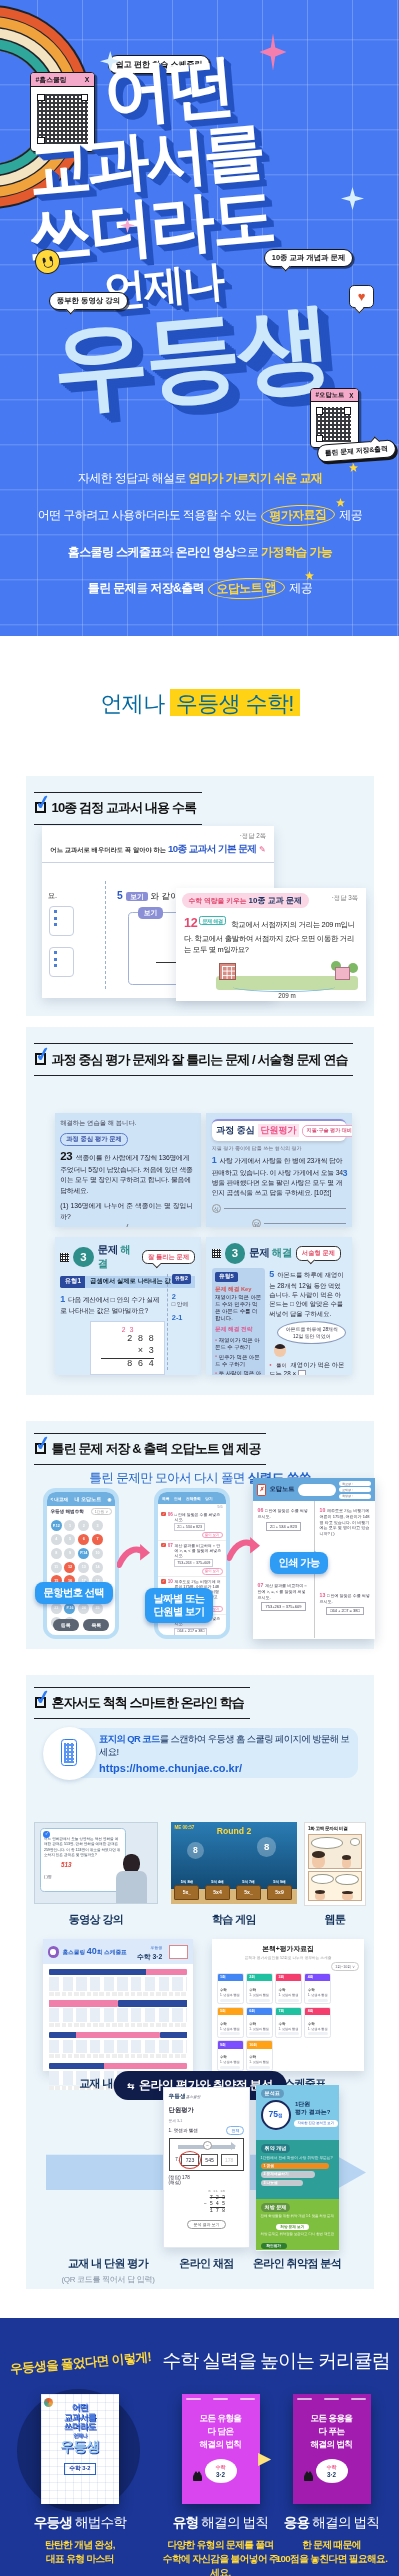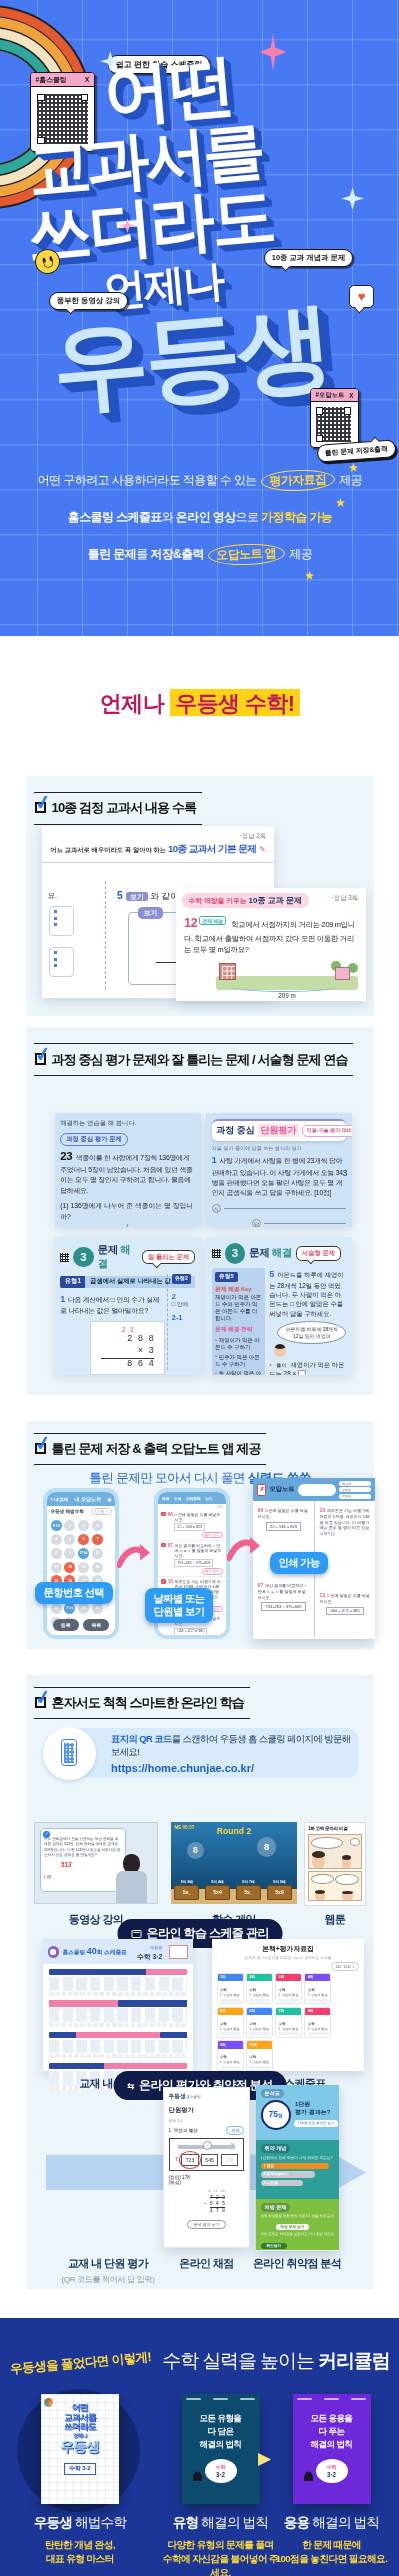--- a/index.html
+++ b/index.html
@@ -67,21 +67,21 @@
 .sg-wb{color:#fff;font-weight:800}
 .sg-y{color:#ffd83b;font-weight:800}
 .sg-yo{color:#ffd83b;font-weight:800;display:inline-block;border:1.4px solid #ffd83b;border-radius:50%;
  padding:1.1px 7.4px;margin:0 1.7px;transform:rotate(-2deg)}
 .stardood{position:absolute;width:9px;height:9px;background:#ffd83b;
  clip-path:polygon(50% 0,63% 35%,100% 38%,72% 60%,82% 100%,50% 76%,18% 100%,28% 60%,0 38%,37% 35%)}
 
 
 .intro{height:140px;background:#fff;text-align:center;padding-top:46px}
 .intro .i1{font-size:19px;color:#17181d;font-weight:500;letter-spacing:-0.6px}
-.intro .i2{font-size:22px;color:#be185d;font-weight:700;margin-top:6.8px;letter-spacing:-0.6px}
+.intro .i2{font-size:22px;color:#0369a1;font-weight:400;margin-top:6.8px;letter-spacing:-0.6px}
 .intro .mark{background:#ffd215;padding:1.7px 5.7px 0.6px}
 
 
 .card{position:relative;margin:0 26px;background:#ecf5fa}
 .sec-head{position:absolute;left:8px;display:inline-block;border-top:1.4px solid #20222a;border-bottom:1.4px solid #20222a;
  padding:6.3px 5.7px 6.3px 1.1px;font-size:13px;font-weight:800;color:#111;letter-spacing:-0.9px;white-space:nowrap}
 .cbx{display:inline-block;width:11.4px;height:11.4px;border:2px solid #111;position:relative;margin-right:5.1px;top:1.1px}
 .cbx .chk{position:absolute;left:-2.3px;top:-12.6px;color:#2e7cf6;font-size:19.4px;font-weight:900;transform:rotate(-10deg)}
 .mock{position:absolute;background:#fff;box-shadow:0 4.6px 11.4px rgba(20,40,80,.15)}
 .ref{position:absolute;right:8px;top:5.7px;font-size:6.3px;color:#777}
@@ -236,21 +236,21 @@
 .sh-box{border:0.6px solid #aab;width:fit-content;padding:0.6px 3.4px;margin:2.3px auto;font-size:4px}
 
 
 .card4{height:614px}
 .qrinfo{position:absolute;left:17px;top:53px;width:315px;height:50px;background:#d7ebfb;border-radius:26px 11.4px 11.4px 26px;
  display:flex;align-items:center}
 .phcirc{width:53px;height:53px;background:#fff;border-radius:50%;flex:none;position:relative;box-shadow:0 1.7px 4.6px rgba(30,80,140,.18)}
 .phoneic{position:absolute;left:18px;top:12.6px;width:16px;height:27px;border:1.7px solid #2e7cf6;border-radius:3.4px}
 .phoneic::before{content:"";position:absolute;inset:2.3px;background:repeating-linear-gradient(0deg,#2e7cf6 0 1.7px,transparent 1.7px 3.4px),
  repeating-linear-gradient(90deg,#2e7cf6 0 1.7px,#fff 1.7px 3.4px);opacity:.8}
-.qrinfo .txt{padding-left:15px}
+.qrinfo .txt{padding-left:3px}
 .qrinfo .t1{font-size:9.4px;color:#17305e;letter-spacing:-0.6px}
 .qrinfo .t1 b{color:#1d5ed6;font-weight:800}
 .qrinfo .t2{font-size:11px;font-weight:800;color:#1d5ed6;margin-top:3.4px}
 .pill-badge{position:absolute;left:50%;transform:translateX(-50%);background:#101c4a;color:#fff;border-radius:15px;
  padding:5.7px 13.7px;font-size:12px;font-weight:800;letter-spacing:-0.6px;white-space:nowrap;display:flex;gap:5.1px;align-items:center}
 .pb1{top:112px}.pb2{top:244px}.pb3{top:396px}
 .icbox{display:inline-block;width:10.3px;height:8px;border:1.1px solid #fff;border-radius:1.1px;position:relative}
 .icbox.cal::before{content:"";position:absolute;left:1.1px;top:1.1px;right:1.1px;height:1.7px;background:#fff}
 .icbox.lap::after{content:"";position:absolute;left:-2.3px;bottom:-2.3px;width:12.6px;height:1.4px;background:#fff}
 .icpeople{font-size:8.6px;font-weight:700}
@@ -369,21 +369,21 @@
 .an3 .b1{background:#fff;color:#4f8f1f;border-radius:5.1px;font-size:3.7px;font-weight:700;width:fit-content;padding:1.1px 4.6px;margin-left:15px}
 .an3 .b2{background:#2e7d32;color:#fff;border-radius:5.1px;font-size:3.7px;font-weight:700;width:fit-content;padding:1.1px 5.7px;margin:2.3px auto 0}
 .lab3{top:581px}
 .lab3 .sub{display:block;font-size:8px;color:#8a97a8;font-weight:400;margin-top:2.3px;letter-spacing:-0.3px}
 
 
 .footer{height:259px;background:#1b3696;position:relative;overflow:hidden}
 .f-headrow{position:absolute;top:30px;left:0;right:0;text-align:center;white-space:nowrap}
 .f-script{display:inline-block;color:#ffd83b;font-size:12.6px;font-weight:800;transform:rotate(-5deg);margin-right:8px;letter-spacing:-0.6px}
 .f-title{display:inline-block;color:#fff;font-size:19px;font-weight:500;letter-spacing:-1.1px}
-.f-title b{font-weight:700}
+.f-title b{font-weight:400}
 .f-col{position:absolute;width:121px;text-align:center}
 .fc1{left:19.4px}.fc2{left:160px}.fc3{left:271px}
 .f-col .cvwrap{height:114px;position:relative;margin-top:74px}
 .circlebg{position:absolute;left:-2.3px;top:-3.4px;width:123px;height:123px;border-radius:50%;background:#142871}
 .bk{position:absolute;left:50%;transform:translateX(-50%);top:2.3px;width:78px;height:110px;box-shadow:0 5.7px 12.6px rgba(0,0,0,.35)}
 .bk1{background:#fff;background-image:linear-gradient(rgba(90,130,220,.12) 0.6px,transparent 0.6px),
  linear-gradient(90deg,rgba(90,130,220,.12) 0.6px,transparent 0.6px);background-size:8px 8px;padding-top:9px}
 .bk1 .m3d{color:#4a7ce0;font-weight:800;font-size:8.6px;line-height:1.1;letter-spacing:-0.6px;text-shadow:0.9px 0.9px 0 #1d3fa6}
 .bk1 .m3s{font-size:5.1px;margin-top:1.1px}
 .bk1 .mdl{color:#9ecdf2;font-size:13.7px;font-weight:800;letter-spacing:-0.6px;text-shadow:0.9px 0.9px 0 #1d3fa6}
@@ -393,21 +393,21 @@
 .bk23 .cols{display:flex;justify-content:space-between;padding:3.4px 4.6px 0}
 .bk23 .cols i{display:block;width:15px;height:2.9px;background:rgba(255,255,255,.65);border-radius:1.1px}
 .bk23 .hand{margin-top:11.4px;color:#fff;font-size:8.6px;line-height:1.5;letter-spacing:-0.6px;font-weight:600}
 .bk23 .ovalw{position:relative;width:32px;height:24px;background:#fff;border-radius:50%;margin:8px auto 0;
  display:flex;flex-direction:column;align-items:center;justify-content:center}
 .bk23 .ovalw .s{font-size:5.1px;font-weight:800;color:#f0558a}
 .bk23 .ovalw .g{font-size:6.3px;font-weight:800;color:#16335c}
 .cat{position:absolute;left:-11.4px;bottom:1.1px;width:9px;height:8px;background:#17181d;border-radius:50% 50% 10% 10%}
 .cat::before{content:"";position:absolute;top:-4px;left:1.1px;border:2.3px solid transparent;border-bottom:3.4px solid #17181d}
 .cat::after{content:"";position:absolute;top:-4px;right:1.1px;border:2.3px solid transparent;border-bottom:3.4px solid #17181d}
-.bk2{background:#0c4a6e}.bk3{background:#6d28d9}
+.bk2{background:#d946ef}.bk3{background:#a21caf}
 .f-label{margin-top:8px;color:#fff;font-size:13.7px;letter-spacing:-0.9px}
 .f-label b{font-weight:800}
 .f-desc{margin-top:5.7px;color:#ffd83b;font-size:9.7px;line-height:1.45;font-weight:700;letter-spacing:-0.6px}
 .f-arrow{position:absolute;left:258px;top:130px;color:#ffe27a;font-size:17px}
 </style>
 </head>
 <body>
 
 <div class="page">
 
@@ -467,20 +467,21 @@
         <i class="px"></i>
             <i class="fd a"></i>
             <i class="fd b"></i>
             <i class="fd c"></i>
           </div>
         </div>
     </div>
     <div class="bubble-tag tag-save">틀린 문제 저장&amp;출력</div>
 
     <div class="features">
+      <div class="feat"><span class="sg-w">자세한 정답과 해설로 </span><span class="sg-y">엄마가 가르치기 쉬운 교재</span></div>
       <div class="feat"><span class="sg-w">어떤 구하려고 사용하더라도 적용할 수 있는 </span><span class="sg-yo">평가자료집</span><span class="sg-w"> 제공</span></div>
       <div class="feat"><span class="sg-wb">홈스쿨링 스케줄표</span><span class="sg-w">와 </span><span class="sg-wb">온라인 영상</span><span class="sg-w">으로 </span><span class="sg-y">가정학습 가능</span></div>
       <div class="feat"><span class="sg-wb">틀린 문제</span><span class="sg-w">를 </span><span class="sg-wb">저장&amp;출력 </span><span class="sg-yo">오답노트 앱</span><span class="sg-w"> 제공</span></div>
     </div>
     <i class="stardood" style="left:349px;top:463px"></i>
     <i class="stardood" style="left:336px;top:498px"></i>
     <i class="stardood" style="left:305px;top:571px"></i>
   </header>
 
   <section class="intro">
@@ -828,24 +829,20 @@
             <i class="oval" style="right:1.7px;top:1.7px;width:24px;height:11.4px"></i>
           <i class="pfig" style="left:5.7px;bottom:0;width:10.3px;height:9px"></i>
             <i class="pfig" style="right:8px;bottom:0;width:11.4px;height:8px"></i>
           </div>
       </div>
     </div>
     <span class="thumb-label" style="left:8px;width:124px;top:237px">동영상 강의</span>
     <span class="thumb-label" style="left:145px;width:126px;top:237px">학습 게임</span>
     <span class="thumb-label" style="left:278px;width:62px;top:237px">웹툰</span>
 
-    <div class="pill-badge pb2">
-      <span class="icbox cal"></span>
-        <span>온라인 학습 스케줄 관리</span>
-    </div>
 
     <div class="sched-paper">
       <div class="sph">
         <span class="flower"></span>
         <span class="spt"><span class="a">홈스쿨링 </span><span class="n">40</span><span class="a">회 스케줄표</span></span>
         <span class="sp-sub"><span class="s1">우등생</span><br><span class="s2">수학 3·2</span></span>
         <span class="spwin"></span>
       </div>
       <div class="srow">
           <div class="bar">

